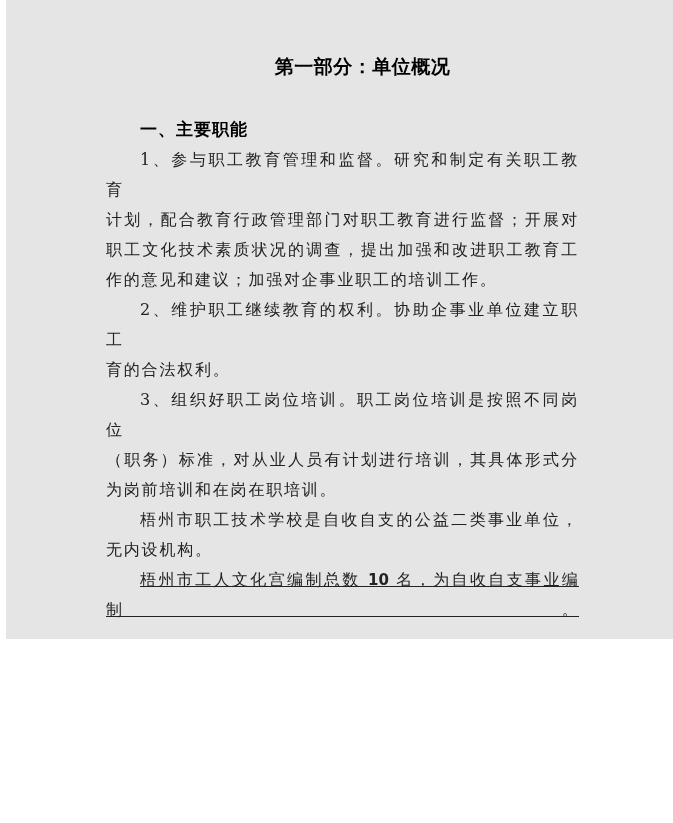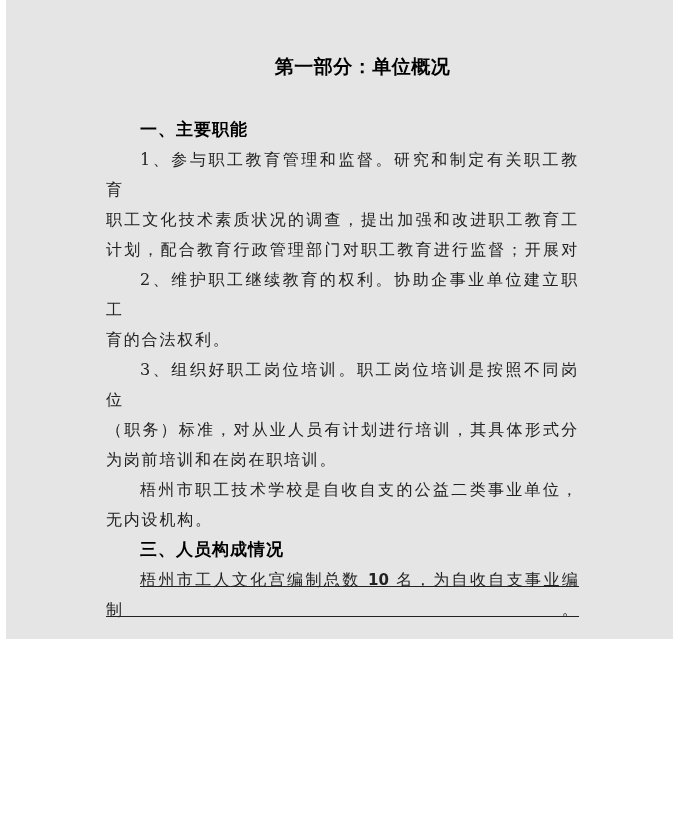--- a/index.html
+++ b/index.html
@@ -75,35 +75,35 @@
 
 <div class="page">
 
   <div class="doc-title">第一部分：单位概况</div>
 
   <div class="content">
 
     <div class="heading">一、主要职能</div>
 
     <div class="ln in fl">1、参与职工教育管理和监督。研究和制定有关职工教育</div>
+    <div class="ln fl">计划，配合教育行政管理部门对职工教育进行监督；开展对</div>
     <div class="ln fl">职工文化技术素质状况的调查，提出加强和改进职工教育工</div>
-    <div class="ln fl">计划，配合教育行政管理部门对职工教育进行监督；开展对</div>
+    <div class="ln">作的意见和建议；加强对企事业职工的培训工作。</div>
 
     <div class="ln in fl">2、维护职工继续教育的权利。协助企事业单位建立职工</div>
     <div class="ln">育的合法权利。</div>
 
     <div class="ln in fl">3、组织好职工岗位培训。职工岗位培训是按照不同岗位</div>
     <div class="ln fl">（职务）标准，对从业人员有计划进行培训，其具体形式分</div>
     <div class="ln">为岗前培训和在岗在职培训。</div>
 
 
     <div class="ln in fl">梧州市职工技术学校是自收自支的公益二类事业单位，</div>
     <div class="ln">无内设机构。</div>
 
-    <div class="heading">三、人员构成情况</div>
 
     <div class="ln in fl tight">
       <span>梧州市工人文化宫编制总数 </span><span class="num">10</span><span> 名，为自收自支事业编制。</span>
     </div>
 
   </div>
 
   <div class="page-num">3</div>
 
 </div>

